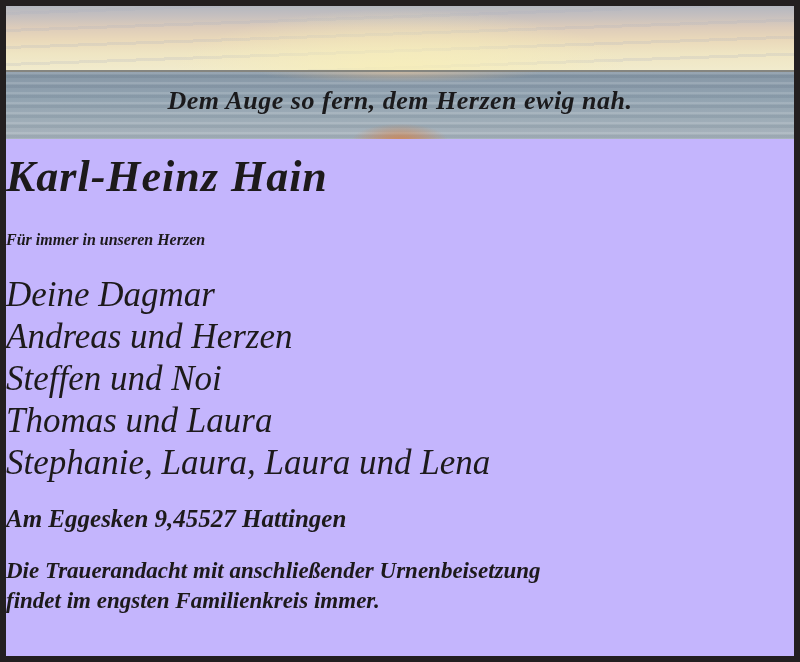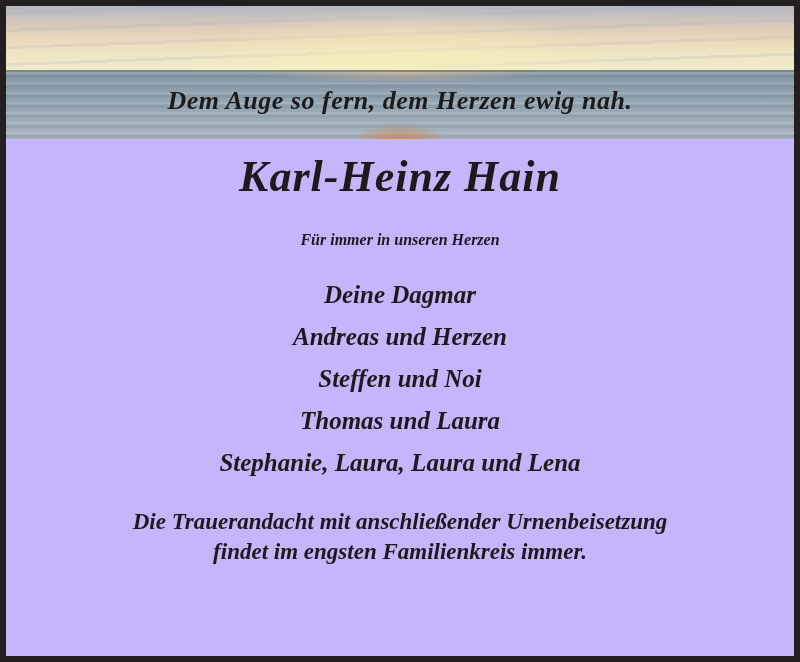--- a/index.html
+++ b/index.html
@@ -40,21 +40,21 @@
   .quote {
     position: absolute; left: 0; right: 0; top: 80px;
     text-align: center;
     font-style: italic;
     font-weight: 600;
     font-size: 26px;
     letter-spacing: 0.5px;
     color: #1b1a1c;
   }
   
-  .content { text-align: center; }
+  .content { text-align: left; }
   .name {
     margin: 12px 0 0 0;
     font-size: 44px;
     font-style: italic;
     font-weight: 700;
     letter-spacing: 1px;
   }
   .dates {
     margin-top: 7px;
     font-size: 21px;
@@ -63,23 +63,23 @@
   }
   .dates .birth { margin-right: 16px; }
   .subtitle {
     margin-top: 29px;
     font-size: 16px;
     font-style: italic;
     font-weight: 600;
   }
   .mourners { margin-top: 25px; }
   .mourner {
-    font-size: 25px;
+    font-size: 35px;
     font-style: italic;
-    font-weight: 700;
+    font-weight: 400;
     line-height: 42px;
   }
   .address {
     margin-top: 21px;
     font-size: 25px;
     font-style: italic;
     font-weight: 600;
   }
   .note {
     margin-top: 23px;
@@ -107,20 +107,21 @@
     <div class="subtitle">Für immer in unseren Herzen</div>
 
     <div class="mourners">
       <div class="mourner">Deine Dagmar</div>
       <div class="mourner">Andreas und Herzen</div>
       <div class="mourner">Steffen und Noi</div>
       <div class="mourner">Thomas und Laura</div>
       <div class="mourner">Stephanie, Laura, Laura und Lena</div>
     </div>
 
+    <div class="address">Am Eggesken 9,45527 Hattingen</div>
 
     <div class="note">
       <div>Die Trauerandacht mit anschließender Urnenbeisetzung</div>
       <div>findet im engsten Familienkreis immer.</div>
     </div>
   </div>
 
 </div>
 
 </body></html>

